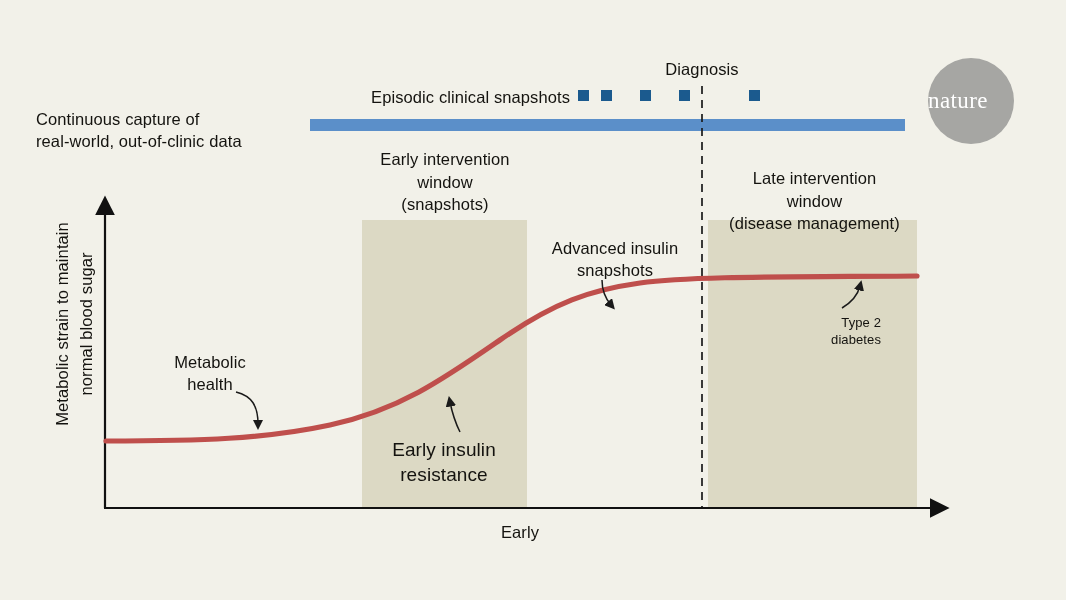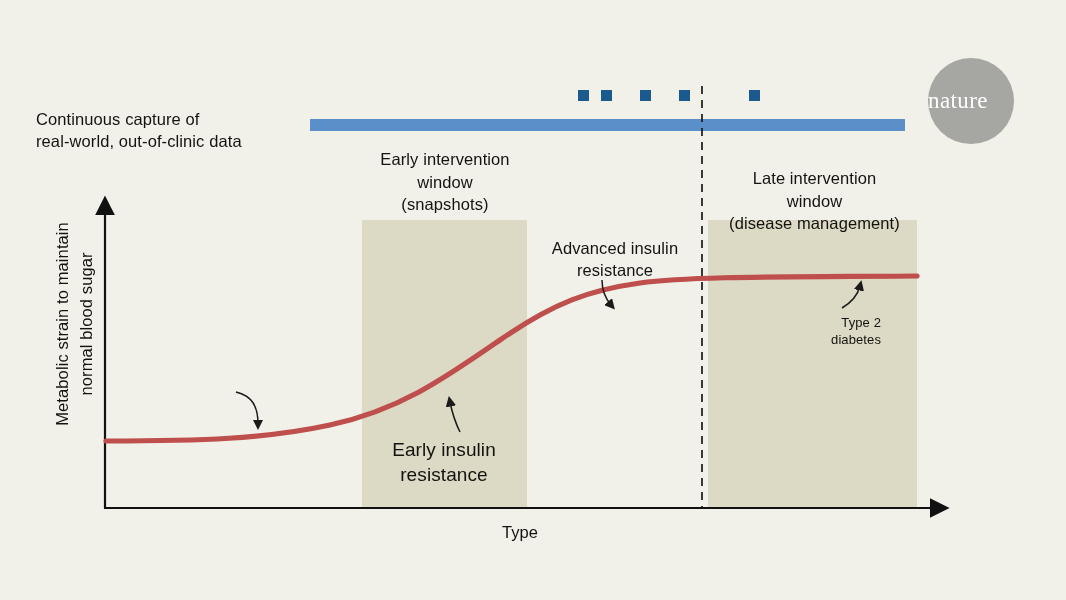--- a/index.html
+++ b/index.html
@@ -131,41 +131,45 @@
     <path d="M460,432 C 455,422 452,412 450,402" fill="none" stroke="#1a1a1a" stroke-width="1.5" marker-end="url(#annarrow)"></path>
 
     <path d="M602,280 C 602,290 605,298 611,305" fill="none" stroke="#1a1a1a" stroke-width="1.5" marker-end="url(#annarrow)"></path>
 
     <path d="M842,308 C 852,302 858,294 860,286" fill="none" stroke="#1a1a1a" stroke-width="1.5" marker-end="url(#annarrow)"></path>
   </svg>
 
   <div class="txt" id="continuous-capture-label">Continuous capture of
 real-world, out-of-clinic data</div>
 
+  <div class="txt" id="episodic-label">Episodic clinical snapshots</div>
 
+  <div class="txt" id="diagnosis-label">Diagnosis</div>
 
   <div class="txt" id="early-window-label">Early intervention
 window
 (snapshots)</div>
 
   <div class="txt" id="late-window-label">Late intervention
 window
 (disease management)</div>
 
+  <div class="txt" id="metabolic-health-label">Metabolic
+health</div>
 
   <div class="txt" id="early-ir-label">Early insulin
 resistance</div>
 
   <div class="txt" id="advanced-ir-label">Advanced insulin
-resistance</div>
+snapshots</div>
 
   <div class="txt" id="t2d-label">Type 2
 diabetes</div>
 
-  <div class="txt" id="time-label">Type</div>
+  <div class="txt" id="time-label">Early</div>
 
   <div class="txt" id="yaxis-label">Metabolic strain to maintain
 normal blood sugar</div>
 
   <div class="abs" id="nature-logo">
     <span id="nature-logo-text">nature</span>
   </div>
 
 </div>
 

